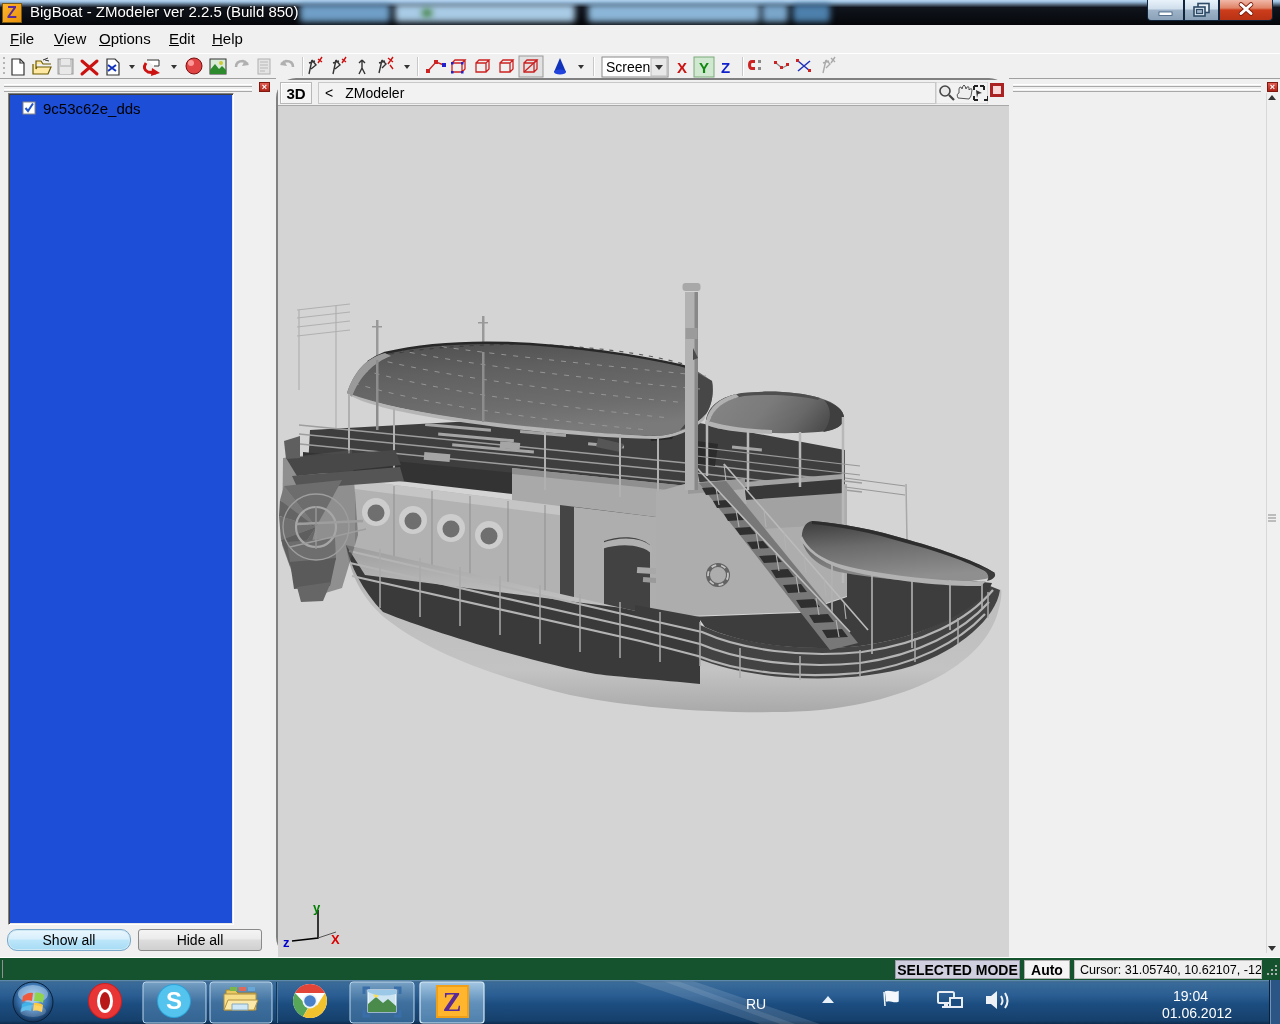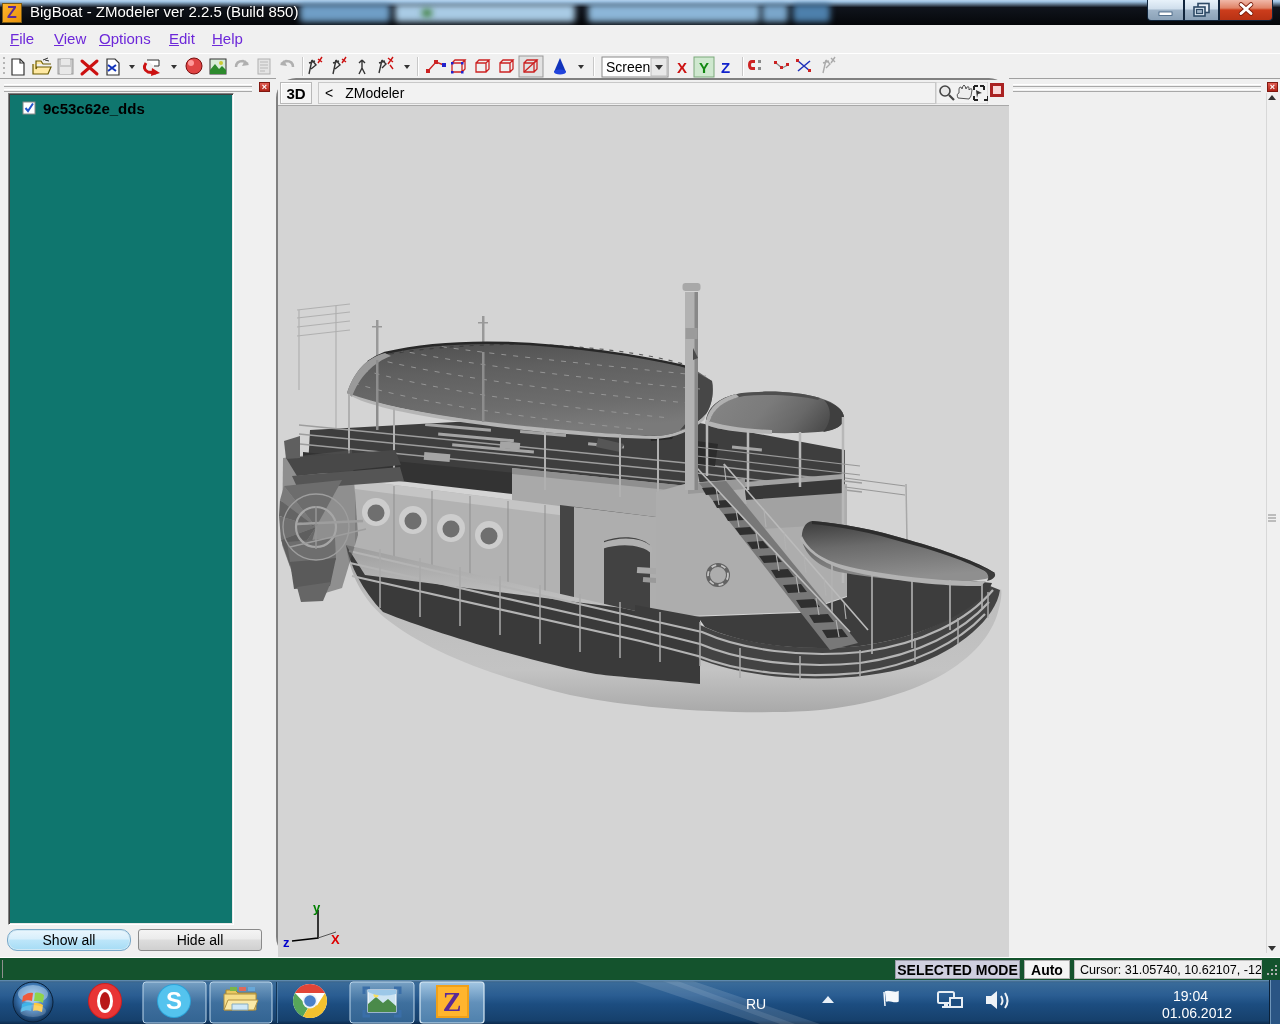--- a/index.html
+++ b/index.html
@@ -5,26 +5,26 @@
 #titlebar{position:absolute;left:0;top:0;width:1280px;height:25px;background:linear-gradient(180deg,#b8d4ee 0%,#9cc0e0 7%,#10141c 30%,#05070a 100%);overflow:hidden;}
 #titlebar .tabs{position:absolute;left:278px;top:2px;height:21px;width:760px;}
 .tabblur{position:absolute;top:2px;height:18px;border-radius:3px;filter:blur(3px);}
 #zicon{position:absolute;left:2px;top:3px;width:20px;height:20px;background:linear-gradient(135deg,#ffb52e,#e8920a);border:1px solid #7a5a16;color:#5a2a96;font-weight:bold;font-size:16px;text-align:center;line-height:18px;}
 #title-text{position:absolute;left:30px;top:3px;color:#fff;font-size:15px;text-shadow:0 1px 2px #000;}
 #winbtns{position:absolute;right:7px;top:0;height:21px;display:flex;}
 .wb{height:21px;border:1px solid #10253c;border-top:none;background:linear-gradient(180deg,#e8f2fa 0%,#cfdeec 45%,#9fb4c8 50%,#8ba2b8 100%);position:relative;}
 .wb.min{width:37px;border-radius:0 0 0 4px;}
 .wb.max{width:35px;}
 .wb.close{width:54px;border-radius:0 0 4px 0;background:linear-gradient(180deg,#f0b8a8 0%,#e08468 40%,#cc3d1c 50%,#b83214 100%);}
-#menubar{position:absolute;left:0;top:25px;width:1280px;height:28px;background:#f0f0f0;font-size:15px;color:#6d28d9;}
+#menubar{position:absolute;left:0;top:25px;width:1280px;height:28px;background:#f0f0f0;font-size:15px;color:#000000;}
 #menubar span{position:absolute;top:5px;}
 #toolbar{position:absolute;left:0;top:53px;width:1016px;height:25px;background:#f0f0f0;border-top:1px solid #fff;border-bottom:1px solid #d8d8d8;}
 #mainarea{position:absolute;left:0;top:78px;width:1280px;height:879px;background:#f0f0f0;}
 #leftpanel{position:absolute;left:0;top:0;width:276px;height:879px;background:#f0f0f0;border-top:1px solid #a0a0a0;}
-#leftlist{position:absolute;left:8px;top:14px;width:226px;height:832px;background:#0f766e;border:1px solid #808080;border-right-color:#fff;border-bottom-color:#fff;box-shadow:inset 1px 1px 0 #404040, inset -1px -1px 0 #e8e8e8;font-weight:bold;}
+#leftlist{position:absolute;left:8px;top:14px;width:226px;height:832px;background:#1d4ed8;border:1px solid #808080;border-right-color:#fff;border-bottom-color:#fff;box-shadow:inset 1px 1px 0 #404040, inset -1px -1px 0 #e8e8e8;}
 #viewport{position:absolute;left:276px;top:0;width:733px;height:879px;background:#d4d4d4;border-top:2px solid #808080;border-left:2px solid #808080;border-radius:20px;}
 #vheader{position:absolute;left:0;top:0;width:731px;height:26px;background:#f0f0f0;border-bottom:1px solid #a8a8a8;}
 #vcanvas{position:absolute;left:0;top:26px;width:731px;height:851px;background:#d4d4d4;}
 #rightpanel{position:absolute;left:1009px;top:0;width:271px;height:879px;background:#f0f0f0;border-top:1px solid #a0a0a0;}
 #statusbar{position:absolute;left:0;top:957px;width:1280px;height:23px;background:#14532d;border-top:1px solid #fff;font-size:14px;}
 #taskbar{position:absolute;left:0;top:980px;width:1280px;height:44px;background:linear-gradient(180deg,#37536e 0%,#2e669c 10%,#1d5a96 45%,#16477c 55%,#123c69 100%);}
 .grip{height:3px;border-top:1px solid #fff;border-bottom:1px solid #a8a8a8;margin:2px 0;}
 .panelx{position:absolute;width:11px;height:10px;background:linear-gradient(180deg,#e05a50,#b02418);border:1px solid #801810;color:#fff;font-size:9px;line-height:8px;text-align:center;font-weight:bold;}
 </style></head>
 <body>

